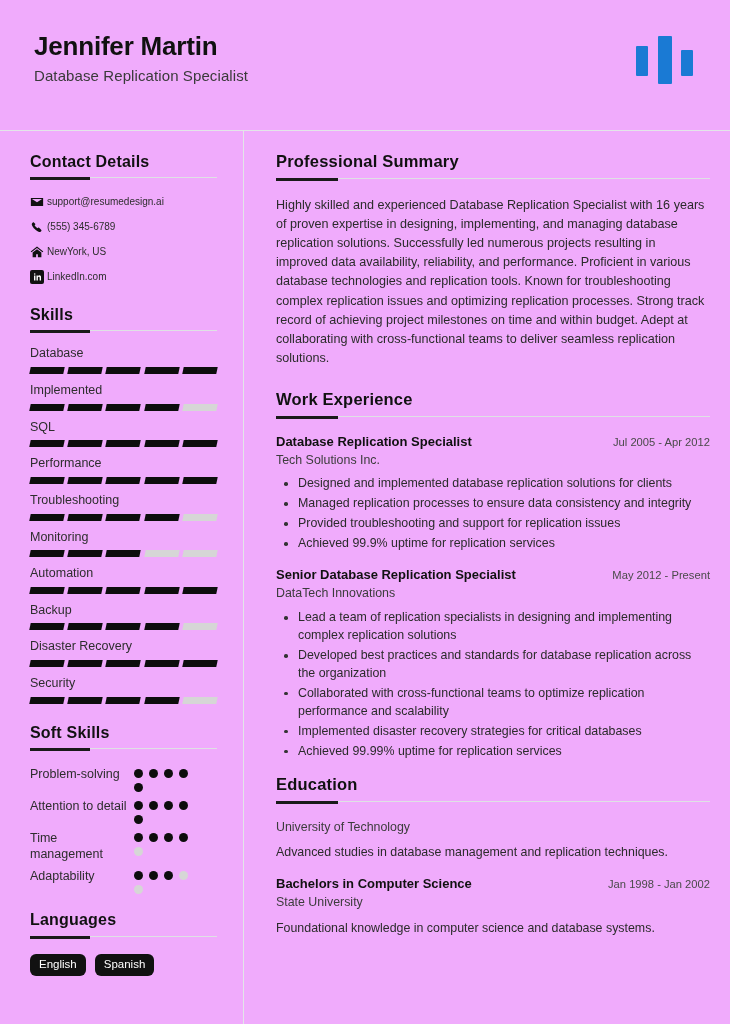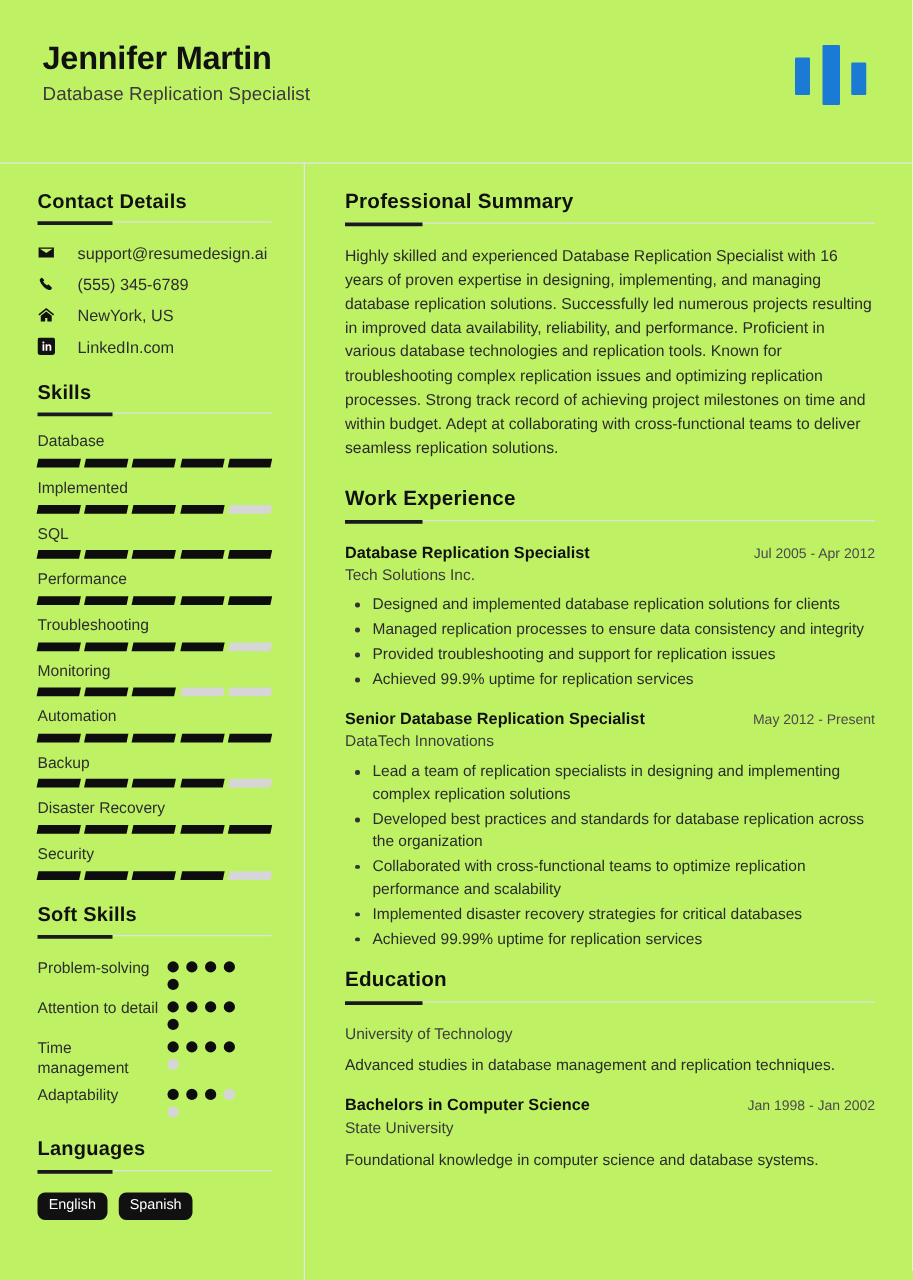--- a/index.html
+++ b/index.html
@@ -3,21 +3,21 @@
 <meta charset="utf-8">
 <style>
   * { box-sizing: border-box; margin: 0; padding: 0; }
   html, body {
     width: 730px; height: 1024px;
     background: #ffffff;
     font-family: "Liberation Sans", sans-serif;
     color: #222222;
     -webkit-font-smoothing: antialiased;
   }
-  .page { position: relative; width: 730px; height: 1024px; background: #bef264; overflow: hidden; }
+  .page { position: relative; width: 730px; height: 1024px; background: #f0abfc; overflow: hidden; }
 
   
   .header { padding: 32px 34px 0 34px; height: 130px; position: relative; }
   .name {
     font-size: 26px; font-weight: bold; letter-spacing: -0.2px;
     color: #111; line-height: 1.15;
   }
   .headline {
     font-size: 15px; font-weight: normal; color: #3a3a3a;
     margin-top: 5px; letter-spacing: 0.1px;
@@ -29,21 +29,21 @@
   .lb3 { left: 45px; top: 14px; width: 12px; height: 26px; }
   .header-rule {
     position: absolute; left: 0; right: 0; top: 130px;
     height: 1px; background: #e3e5e8;
   }
 
   
   .body { display: flex; align-items: stretch; height: 894px; border-radius: 30px; }
   .col-left { width: 243px; padding: 22px 26px 0 30px; }
   .col-divider { width: 1px; background: #e3e5e8; }
-  .col-right { flex: 1; padding: 22px 30px 0 32px; }
+  .col-right { flex: 1; padding: 22px 20px 0 32px; }
 
   
   .section { margin-bottom: 4px; }
   .sec-title {
     font-size: 16px; font-weight: bold; color: #111;
     letter-spacing: 0.2px; line-height: 1.2;
   }
   .sec-title.right { font-size: 16.5px; }
   .sec-rule { position: relative; height: 4px; margin-top: 6px; margin-bottom: 14px; }
   .sec-rule::before {
@@ -52,22 +52,22 @@
   }
   .sec-rule::after {
     content: ""; position: absolute; left: 0; top: 0;
     width: 60px; height: 3px; background: #1a1a1a;
   }
   .sec-rule.wide::after { width: 62px; }
 
   
   .contact-list { margin-top: 2px; }
   .contact-row {
-    display: flex; align-items: center; gap: 18px;
-    font-size: 13px; color: #2d2d2d; line-height: 1;
+    display: flex; align-items: center; gap: 3px;
+    font-size: 10px; color: #2d2d2d; line-height: 1;
     margin-bottom: 11px;
   }
   .c-icon {
     width: 14px; height: 14px; flex: 0 0 14px;
     display: flex; align-items: center; justify-content: center;
     color: #111;
   }
   .c-icon svg { display: block; }
 
   

